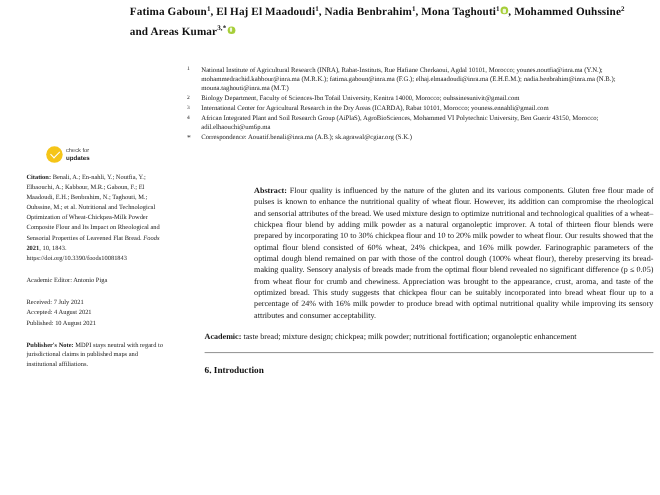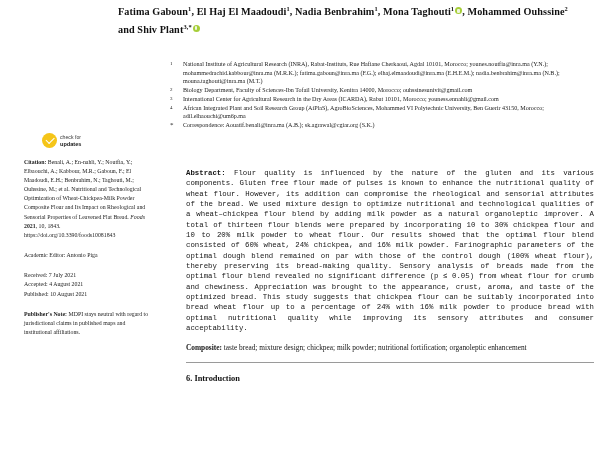--- a/index.html
+++ b/index.html
@@ -159,21 +159,22 @@
     position: absolute;
     left: 186px;
     top: 168px;
     width: 408px;
   }
   .abstract {
     font-size: 7.35px;
     line-height: 10.35px;
     text-align: justify;
     color: #161616;
-    font-family: Liberation Mono, monospace;
+    font-family: Liberation Serif, serif;
+    margin-left: 45px;
   }
   .abstract b { font-weight: bold; }
   .keywords {
     margin-top: 9px;
     font-size: 7.35px;
     line-height: 10.3px;
     text-align: justify;
     color: #161616;
   }
   .keywords b { font-weight: bold; }
@@ -195,21 +196,21 @@
 </head>
 <body>
 
 <div class="page">
 
   <div class="authors">
     <span>
       <span><span>Fatima Gaboun</span><span class="sup">1</span><span>, </span></span><span><span>El Haj El Maadoudi</span><span class="sup">1</span><span>, </span></span><span><span>Nadia Benbrahim</span><span class="sup">1</span><span>, </span></span><span><span>Mona Taghouti</span><span class="sup">1</span><span class="orcid"></span><span>, </span></span><span><span>Mohammed Ouhssine</span><span class="sup">2</span></span>
     </span>
     <br>
-    <span><span><span>and Shiv Plant</span><span class="sup">3,*</span><span class="orcid"></span></span></span>
+    <span><span><span>and Areas Kumar</span><span class="sup">3,*</span><span class="orcid"></span></span></span>
   </div>
 
   <div class="affils">
     <div class="affil-row">
       <div class="affil-num">1</div>
       <div class="affil-text">National Institute of Agricultural Research (INRA), Rabat-Instituts, Rue Hafiane Cherkaoui, Agdal 10101, Morocco; younes.noutfia@inra.ma (Y.N.); mohammedrachid.kabbour@inra.ma (M.R.K.); fatima.gaboun@inra.ma (F.G.); elhaj.elmaadoudi@inra.ma (E.H.E.M.); nadia.benbrahim@inra.ma (N.B.); mouna.taghouti@inra.ma (M.T.)</div>
     </div>
     <div class="affil-row">
       <div class="affil-num">2</div>
       <div class="affil-text">Biology Department, Faculty of Sciences-Ibn Tofail University, Kenitra 14000, Morocco; ouhssinesunivit@gmail.com</div>
@@ -258,21 +259,21 @@
 
   </div>
 
   <div class="main">
 
     <div class="abstract">
       <b>Abstract:</b><span> Flour quality is influenced by the nature of the gluten and its various components. Gluten free flour made of pulses is known to enhance the nutritional quality of wheat flour. However, its addition can compromise the rheological and sensorial attributes of the bread. We used mixture design to optimize nutritional and technological qualities of a wheat–chickpea flour blend by adding milk powder as a natural organoleptic improver. A total of thirteen flour blends were prepared by incorporating 10 to 30% chickpea flour and 10 to 20% milk powder to wheat flour. Our results showed that the optimal flour blend consisted of 60% wheat, 24% chickpea, and 16% milk powder. Farinographic parameters of the optimal dough blend remained on par with those of the control dough (100% wheat flour), thereby preserving its bread-making quality. Sensory analysis of breads made from the optimal flour blend revealed no significant difference (p ≤ 0.05) from wheat flour for crumb and chewiness. Appreciation was brought to the appearance, crust, aroma, and taste of the optimized bread. This study suggests that chickpea flour can be suitably incorporated into bread wheat flour up to a percentage of 24% with 16% milk powder to produce bread with optimal nutritional quality while improving its sensory attributes and consumer acceptability.</span>
     </div>
 
     <div class="keywords">
-      <b>Composite:</b><span> taste bread; mixture design; chickpea; milk powder; nutritional fortification; organoleptic enhancement</span>
+      <b>Academic:</b><span> taste bread; mixture design; chickpea; milk powder; nutritional fortification; organoleptic enhancement</span>
     </div>
 
     <div class="rule"></div>
 
     <div class="section-title">6. Introduction</div>
 
   </div>
 
 </div>
 

